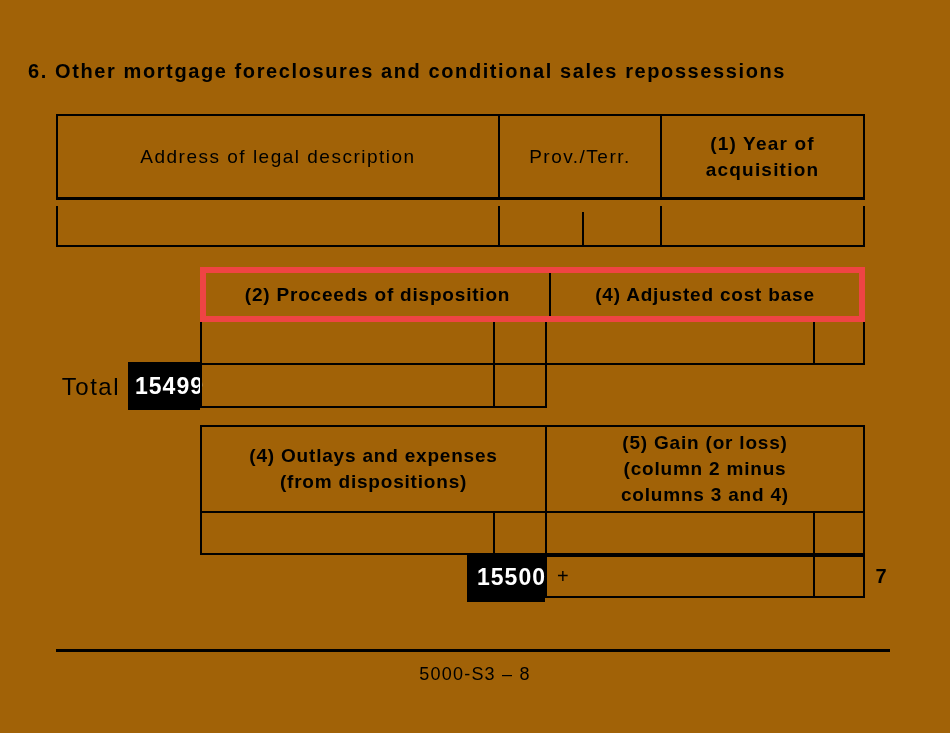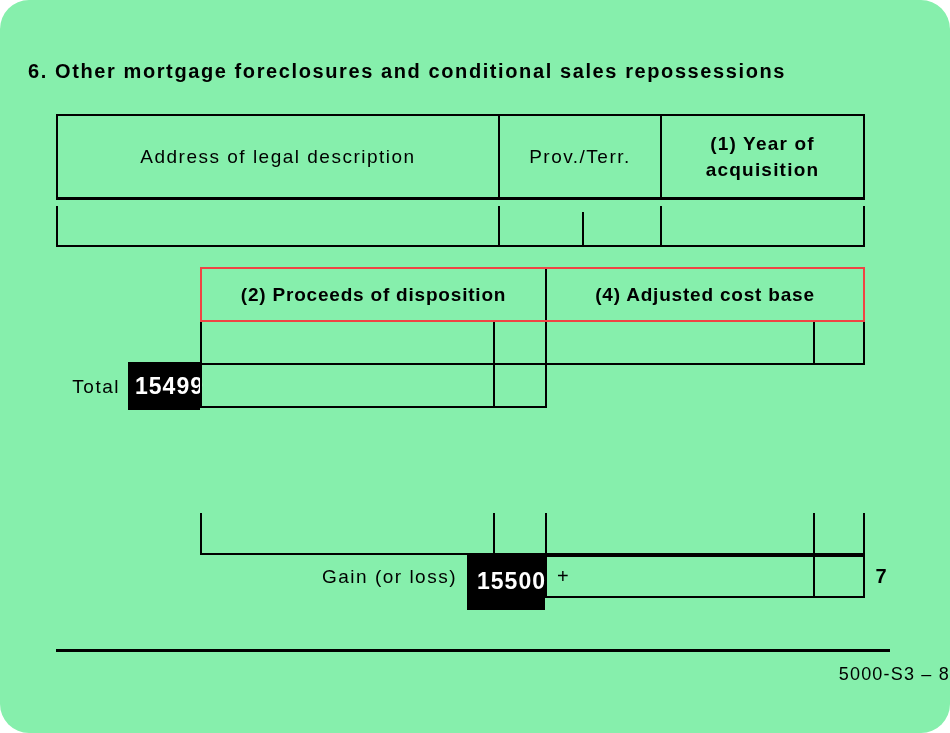--- a/index.html
+++ b/index.html
@@ -1,22 +1,21 @@
 <!DOCTYPE html>
 <html><head>
 <meta charset="utf-8">
 <style>
   * { margin:0; padding:0; box-sizing:border-box; }
   html,body { background:#ffffff; }
   #page {
     position:relative; width:950px; height:733px;
-    background:#86efac; color:#000000;
+    background:#a16207; color:#000000;
     font-family:"Liberation Sans","DejaVu Sans",sans-serif;
     overflow:hidden;
-    border-radius:29px;
   }
   .abs { position:absolute; }
   .flexrow { display:flex; }
   .cell { display:flex; align-items:center; justify-content:center; text-align:center; }
   .bl { border-left:2px solid #000; }
 
   .heading {
     left:28px; top:60px; width:912px;
     font-size:20px; font-weight:bold; letter-spacing:1.6px;
     white-space:nowrap;
@@ -29,65 +28,65 @@
     border:2px solid #000; border-top:none; }
   .t1-col-address { width:440px; }
   .t1-col-prov    { width:162px;text-align:center; }
   .t1-col-year    { flex:1; }
   .t1-header .cell { font-size:19px; letter-spacing:1.5px; }
   .t1-col-year.cell { font-weight:bold; line-height:26px; letter-spacing:1.2px; padding:0 14px; }
   .prov-tick { left:582px; top:212px; width:2px; height:33px; background:#000; }
 
   
   .t2-header { left:200px; top:267px; width:665px; height:55px;
-    border:2px solid #ef4444; }
+    border:6px solid #ef4444; }
   .t2-data   { left:200px; top:322px; width:665px; height:43px;
     border:2px solid #000; border-top:none; }
   .t2-total  { left:200px; top:365px; width:347px; height:43px;
     border:2px solid #000; border-top:none; display:flex; }
   .w-a { width:343px; }
   .cell-b { flex:1; }
   .hdr-bold { font-size:19px; font-weight:bold; letter-spacing:0.8px; white-space:nowrap; }
   .dollars { flex:1; }
   .cents-a { width:52px; border-left:2px solid #000; }
   .cents-b { width:50px; border-left:2px solid #000; }
   .field-pair { display:flex; height:100%; }
 
   .total-label { left:40px; top:365px; width:80px; height:43px;
     display:flex; align-items:center; justify-content:flex-end;
-    font-size:19px; letter-spacing:1.5px; }
+    font-size:24px; letter-spacing:1.5px; }
   .code-box {
     background:#000000; color:#ffffff; font-weight:bold;
     font-size:23px; letter-spacing:1px;
     display:flex; align-items:center; justify-content:center;padding-left:11px;
   }
   .total-code { left:128px; top:362px; width:72px; height:48px; }
 
   
   .t3-header { left:200px; top:425px; width:665px; height:88px;
     border:2px solid #000; }
   .t3-header .cell { flex-direction:column; line-height:26px; }
   .t3-data   { left:200px; top:513px; width:665px; height:42px;
     border:2px solid #000; border-top:none; }
 
   .gain-label { left:285px; top:553px; width:172px; height:48px;
     display:flex; align-items:center; justify-content:flex-end;
     font-size:19px; letter-spacing:1.5px; }
-  .gain-code { left:467px; top:553px; width:78px; height:57px; }
+  .gain-code { left:467px; top:553px; width:78px; height:49px; }
   .gain-field { left:545px; top:555px; width:320px; height:43px;
     border:2px solid #000; display:flex; }
   .plus-cell { flex:1; display:flex; align-items:center; justify-content:flex-start;
     padding-left:10px; font-size:20px; }
   .line-ref { left:866px; top:555px; width:30px; height:43px;
     display:flex; align-items:center; justify-content:center;
     font-size:20px; font-weight:bold; }
 
   
   .footer-rule { left:56px; top:649px; width:834px; height:3px; background:#000; }
-  .footer-text { left:0; top:664px; width:950px; text-align:right;
+  .footer-text { left:0; top:664px; width:950px; text-align:center;
     font-size:18px; letter-spacing:1.2px; }
 </style>
 </head>
 <body>
 
 <div id="page">
 
   <div class="abs heading">6. Other mortgage foreclosures and conditional sales repossessions</div>
 
   <div class="abs flexrow t1-header">
@@ -119,33 +118,43 @@
     </div>
   </div>
 
   <div class="abs total-label">Total</div>
   <div class="abs code-box total-code">15499</div>
   <div class="abs t2-total">
     <div class="dollars"></div>
     <div class="cents-a"></div>
   </div>
 
+  <div class="abs flexrow t3-header">
+    <div class="cell w-a hdr-bold">
+      <div>(4) Outlays and expenses</div>
+      <div>(from dispositions)</div>
+    </div>
+    <div class="cell cell-b bl hdr-bold">
+      <div>(5) Gain (or loss)</div>
+      <div>(column 2 minus</div>
+      <div>columns 3 and 4)</div>
+    </div>
+  </div>
 
   <div class="abs flexrow t3-data">
     <div class="w-a field-pair">
       <div class="dollars"></div>
       <div class="cents-a"></div>
     </div>
     <div class="cell-b bl field-pair">
       <div class="dollars"></div>
       <div class="cents-b"></div>
     </div>
   </div>
 
-  <div class="abs gain-label">Gain (or loss)</div>
   <div class="abs code-box gain-code">15500</div>
   <div class="abs gain-field">
     <div class="plus-cell">+</div>
     <div class="cents-b"></div>
   </div>
   <div class="abs line-ref">7</div>
 
   <div class="abs footer-rule"></div>
   <div class="abs footer-text">5000-S3 – 8</div>
 

